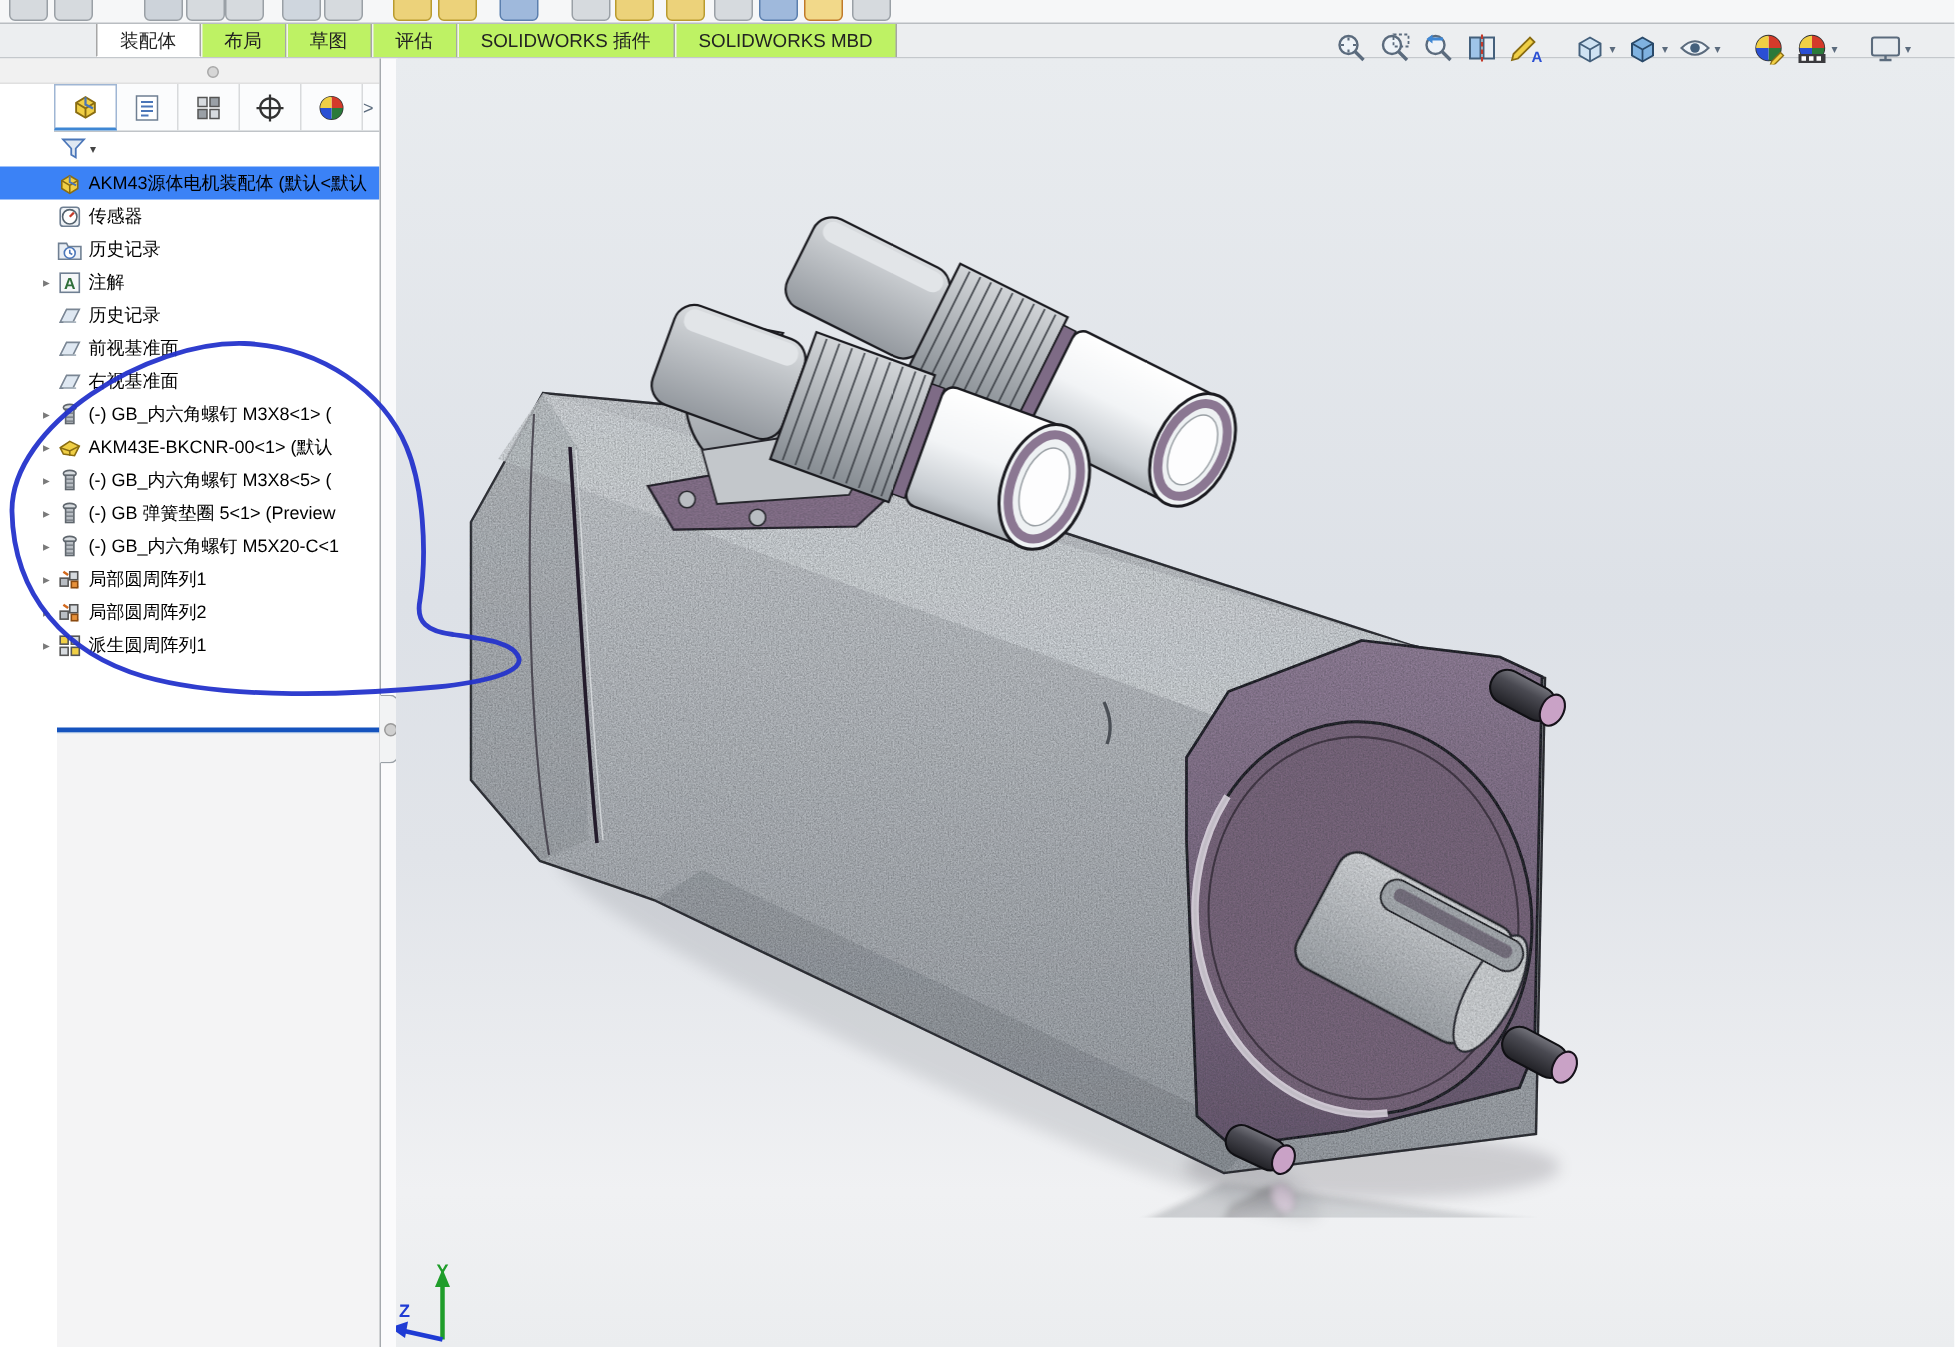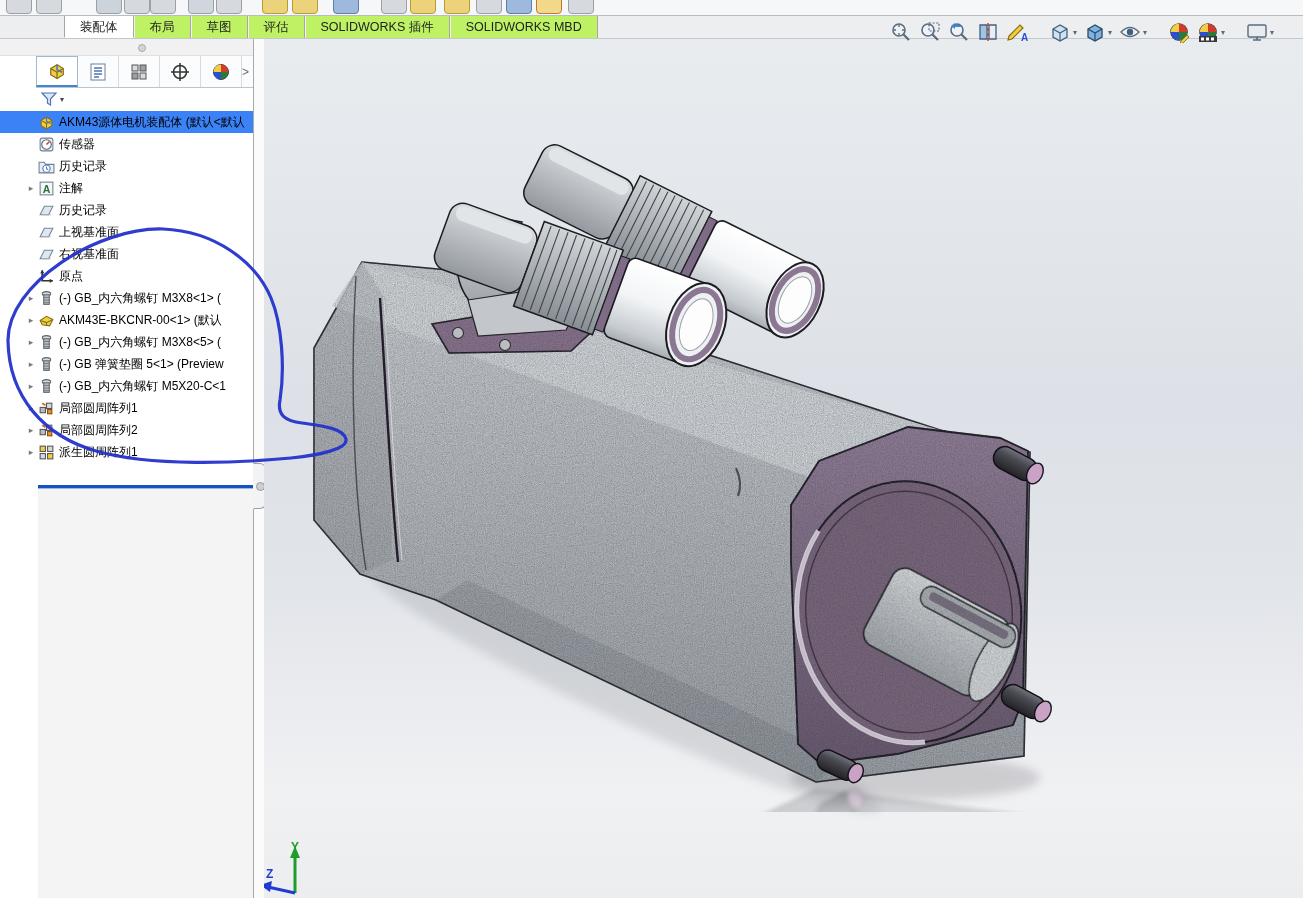--- a/index.html
+++ b/index.html
@@ -257,35 +257,28 @@
         <svg class="ti">
           <use href="#i-plane"></use>
         </svg>
         <span class="lbl">历史记录</span>
       </div>
     <div class="trow">
         <span class="noarrow"></span>
         <svg class="ti">
           <use href="#i-plane"></use>
         </svg>
-        <span class="lbl">上视基准面</span>
+        <span class="lbl">前视基准面</span>
       </div>
     <div class="trow">
         <span class="noarrow"></span>
         <svg class="ti">
           <use href="#i-plane"></use>
         </svg>
         <span class="lbl">右视基准面</span>
-      </div>
-    <div class="trow">
-        <span class="noarrow"></span>
-        <svg class="ti">
-          <use href="#i-origin"></use>
-        </svg>
-        <span class="lbl">原点</span>
       </div>
     <div class="trow">
         <span class="arrow">▸</span>
         <svg class="ti">
           <use href="#i-screw"></use>
         </svg>
         <span class="lbl">(-) GB_内六角螺钉 M3X8&lt;1&gt; (</span>
       </div>
     <div class="trow">
         <span class="arrow">▸</span>

